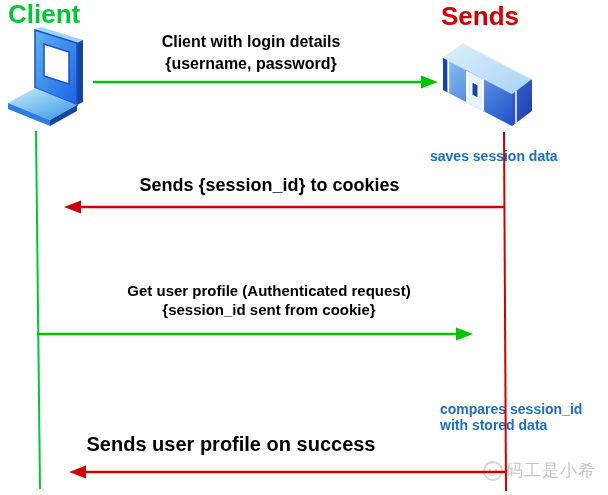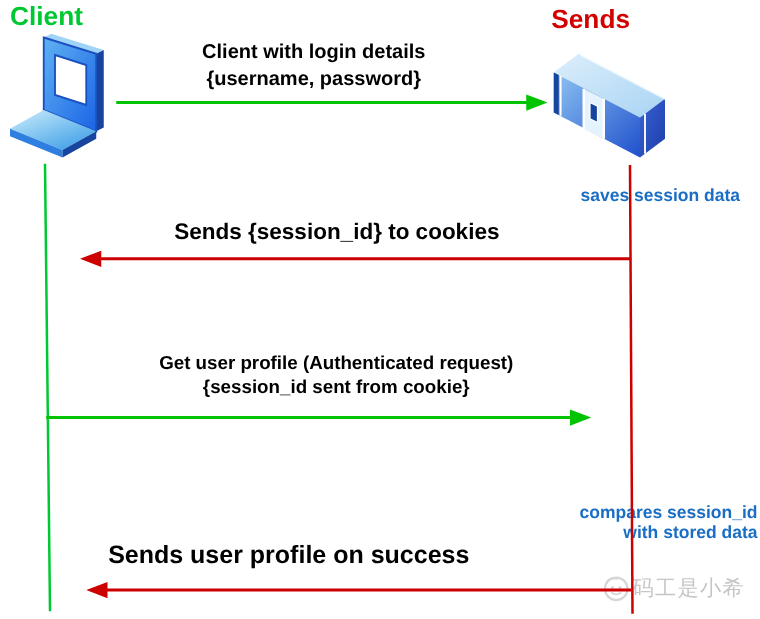--- a/index.html
+++ b/index.html
@@ -1,34 +1,34 @@
 <!DOCTYPE html>
 <html><head>
 <meta charset="utf-8">
 <style>
   html,body{margin:0;padding:0;background:#ffffff;}
   #canvas{
     position:relative;width:608px;height:495px;background:#ffffff;
     font-family:"Liberation Sans",sans-serif;overflow:hidden;
   }
-  .actor-label{position:absolute;font-weight:bold;font-size:21px;line-height:22px;}
+  .actor-label{position:absolute;font-weight:bold;font-size:26px;line-height:22px;}
   .client-label{left:8px;top:3px;color:#00c832;}
   .server-label{left:441px;top:5px;color:#d40000;}
 
   .icon{position:absolute;}
   .laptop{left:8px;top:27px;}
   .serverbox{left:437px;top:36px;}
 
   .msg{position:absolute;color:#000;font-weight:bold;text-align:center;z-index:3;}
   .msg1{left:100px;top:31px;width:302px;font-size:16px;line-height:22px;}
   .msg2{left:73px;top:175px;width:393px;font-size:18px;line-height:21px;}
   .msg3{left:116px;top:281px;width:306px;font-size:15px;line-height:19px;}
   .msg4{left:78px;top:435px;width:306px;font-size:20px;line-height:19px;}
 
-  .note{position:absolute;color:#1a6ec4;font-weight:bold;text-align:right;font-size:14px;line-height:16px;z-index:3;}
+  .note{position:absolute;color:#1a6ec4;font-weight:bold;text-align:left;font-size:14px;line-height:16px;z-index:3;}
   .note1{left:430px;top:148px;width:162px;}
   .note2{left:440px;top:401px;width:166px;}
 
   .overlay{position:absolute;left:0;top:0;z-index:4;pointer-events:none;}
 
   .watermark{position:absolute;left:481px;top:458px;z-index:1;display:flex;align-items:center;}
   .wm-text{color:#c6c6c6;font-size:17px;letter-spacing:1px;margin-left:1px;white-space:nowrap;}
 </style>
 </head>
 <body>

